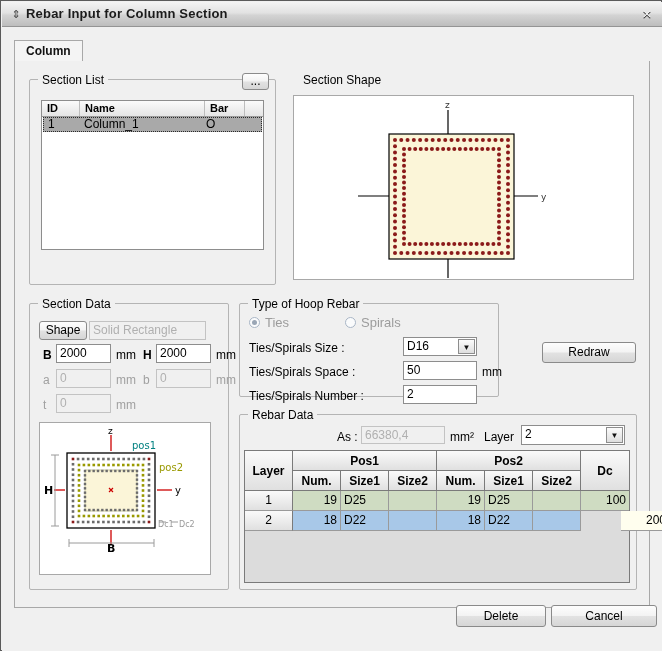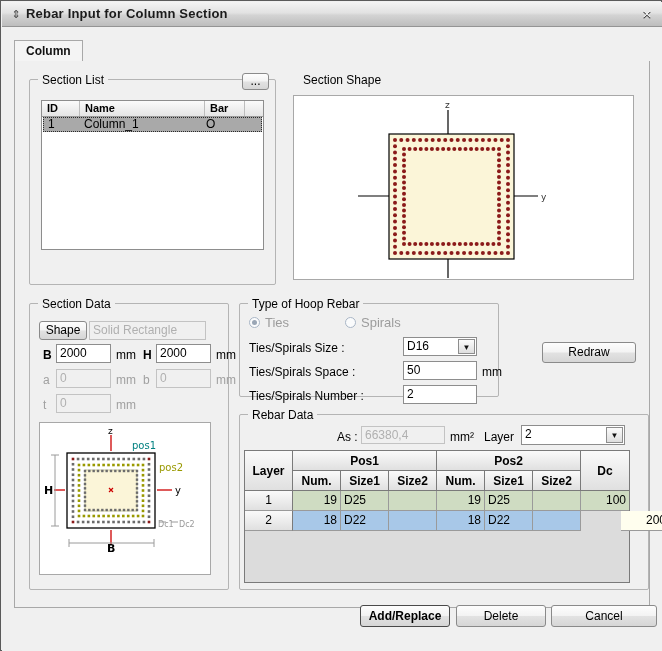--- a/index.html
+++ b/index.html
@@ -553,21 +553,21 @@
         <div class="lbl" style="left:10px;top:68px;">Ties/Spirals Space :</div>
         <div class="field" style="left:164px;top:64px;width:74px;height:19px;">50</div>
         <div class="lbl" style="left:243px;top:68px;">mm</div>
 
         <div class="lbl" style="left:10px;top:92px;">Ties/Spirals Number :</div>
         <div class="field" style="left:164px;top:88px;width:74px;height:19px;">2</div>
       </div>
 
       <div class="btn" style="left:527px;top:281px;width:94px;height:21px;line-height:19px;">Redraw</div>
 
-      <div class="grp" style="left:224px;top:347px;width:398px;height:182px;padding-left:12px;">
+      <div class="grp" style="left:224px;top:347px;width:398px;height:182px;">
         <div class="gb"></div>
         <div class="gl">Rebar Data</div>
 
         <div class="lbl" style="left:98px;top:22px;">As :</div>
         <div class="field dis" style="left:122px;top:18px;width:84px;height:18px;">66380,4</div>
         <div class="lbl" style="left:211px;top:22px;">mm²</div>
         <div class="lbl" style="left:245px;top:22px;">Layer</div>
         <div class="combo" style="left:282px;top:17px;width:104px;height:20px;">
           <span>2</span>
           <span class="arr">▼</span>
@@ -603,17 +603,16 @@
               <div class="tc num" style="left: 192px; top: 60px; width: 48px; height: 20px; background: rgb(168, 200, 232);">18</div>
               <div class="tc" style="left: 240px; top: 60px; width: 48px; height: 20px; background: rgb(168, 200, 232);">D22</div>
               <div class="tc" style="left: 288px; top: 60px; width: 48px; height: 20px; background: rgb(168, 200, 232);"></div>
               <div class="tc num" style="left: 336px; top: 60px; width: 48px; height: 20px; background: rgb(255, 254, 238); border-right: none; margin-left: 40px;">200</div>
             </div>
         </div>
       </div>
 
     </div>
 
-    <div class="btn def" style="left:358px;top:578px;width:90px;height:22px;line-height:20px;">Add/Replace</div>
     <div class="btn" style="left:454px;top:578px;width:90px;height:22px;line-height:20px;">Delete</div>
     <div class="btn" style="left:549px;top:578px;width:106px;height:22px;line-height:20px;">Cancel</div>
   </div>
 </div>
 
 </body></html>

